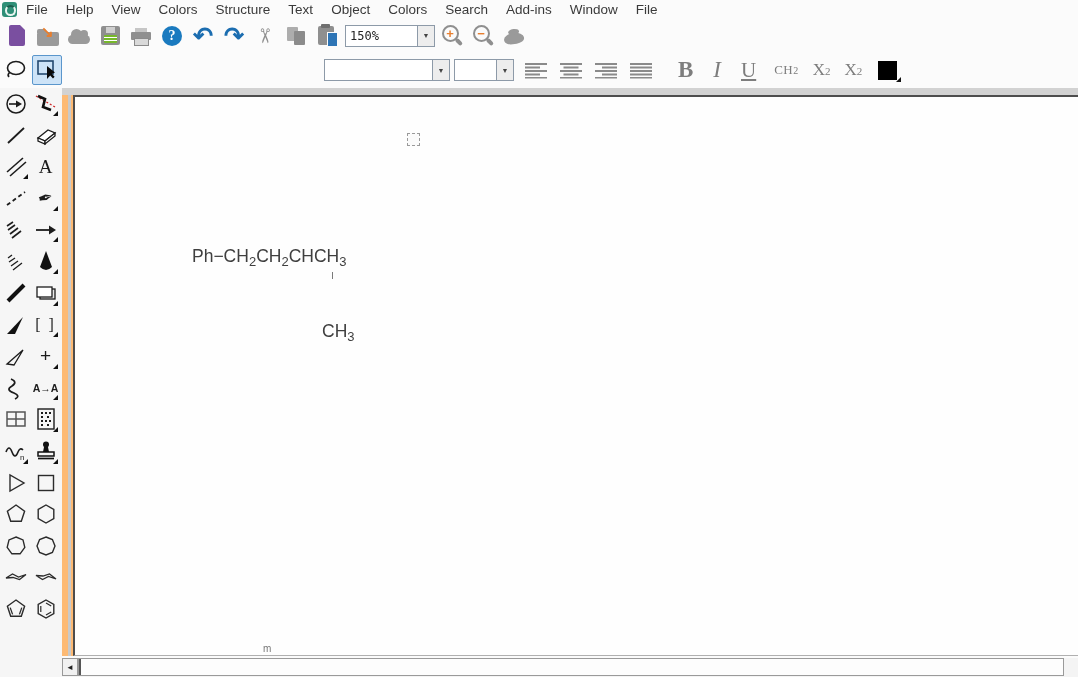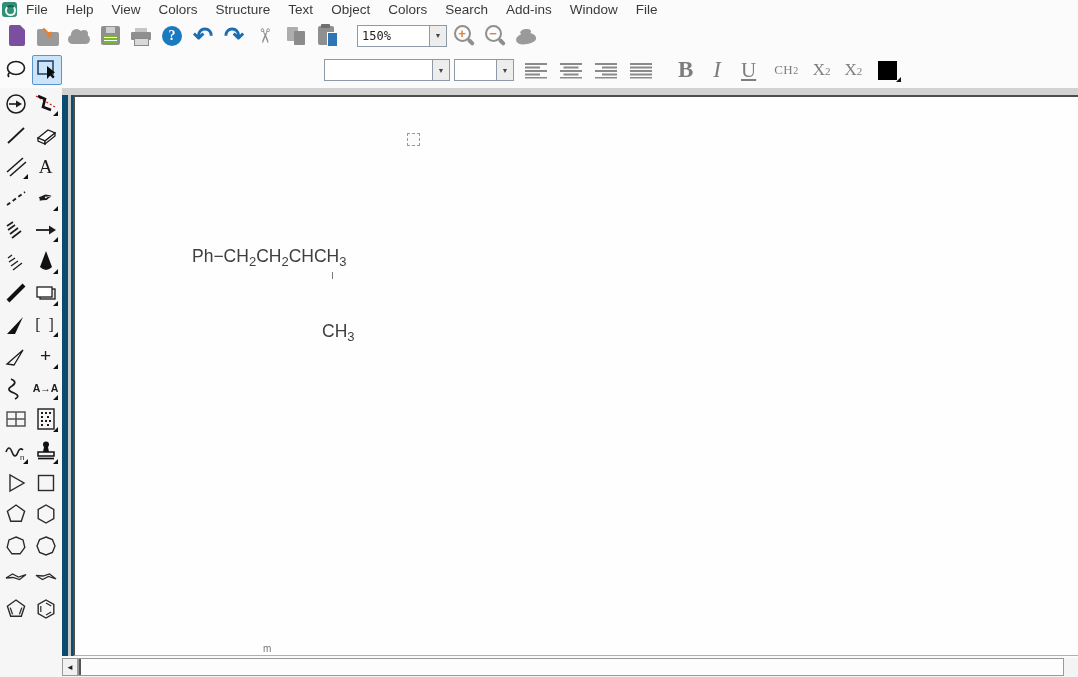--- a/index.html
+++ b/index.html
@@ -36,21 +36,21 @@
   .cut{font-size:20px;color:#8f8f8f;transform:rotate(90deg);}
   .copy{position:relative;width:20px;height:20px;}
   .copy::before{content:"";position:absolute;left:1px;top:1px;width:11px;height:14px;background:#adadad;border-radius:1px;}
   .copy::after{content:"";position:absolute;right:1px;bottom:1px;width:11px;height:14px;background:#8b8b8b;border-radius:1px;}
   .paste{position:relative;width:16px;height:19px;background:#8f8f8f;border-radius:2px;margin-right:3px;}
   .paste::before{content:"";position:absolute;left:3px;top:-2px;width:9px;height:4px;background:#6f6f6f;border-radius:1px;}
   .paste::after{content:"";position:absolute;right:-4px;bottom:-2px;width:9px;height:13px;background:#2e75b6;border:1px solid #fbfbfb;}
   .combo{height:20px;border:1px solid #8d9aa8;background:#fff;display:flex;align-items:center;}
   .combo .cval{flex:1;font-size:12px;color:#222;padding-left:4px;font-family:"DejaVu Sans Mono",monospace;}
   .combo .cbtn{width:16px;height:100%;border-left:1px solid #8d9aa8;background:#ededed;display:flex;align-items:center;justify-content:center;font-size:7px;color:#444;}
-  .zoomcombo{width:88px;margin-left:16px;}
+  .zoomcombo{width:88px;margin-left:4px;}
   .mag{position:relative;width:23px;height:23px;}
   .mag .lens{position:absolute;left:1px;top:1px;width:13px;height:13px;border:2.5px solid #8f8f8f;border-radius:50%;display:flex;align-items:center;justify-content:center;color:#e87f2f;font-weight:bold;font-size:13px;line-height:0;}
   .mag .handle{position:absolute;width:8px;height:3.5px;background:#8f8f8f;right:1px;bottom:4px;transform:rotate(45deg);border-radius:2px;}
   .blob{width:20px;height:11px;background:#9a9a9a;border-radius:50% 50% 40% 40%;position:relative;margin-top:5px;transform:rotate(-8deg);}
   .blob::before{content:"";position:absolute;left:5px;top:-4px;width:11px;height:6px;background:#9a9a9a;border-radius:50%;}
 
   
   .tb2{position:absolute;left:0;top:52px;width:100%;height:36px;display:flex;align-items:center;background:#fbfbfb;}
   .sel-btn{width:28px;height:28px;display:flex;align-items:center;justify-content:center;margin-left:2px;}
   .sel-btn.active{background:#cde3f7;border:1px solid #5a96cc;border-radius:2px;}
@@ -76,21 +76,21 @@
   .tool svg{display:block;}
   .fly::after{content:"";position:absolute;right:1px;bottom:1px;border-style:solid;border-width:0 0 5px 5px;border-color:transparent transparent #111 transparent;}
   .glyph-A{font-family:"Liberation Serif",serif;font-size:19px;color:#1c1c1c;}
   .glyph-br{font-family:"Liberation Serif",serif;font-size:16px;color:#1c1c1c;letter-spacing:2px;}
   .glyph-plus{font-size:19px;color:#1c1c1c;}
   .glyph-rep{font-size:10.5px;color:#1c1c1c;font-weight:bold;}
   .glyph-pen{font-size:18px;color:#1c1c1c;transform:rotate(-15deg);}
 
   
   .strip{position:absolute;left:62px;top:88px;right:0;height:7px;background:#d2d2d2;}
-  .canvas-wrap{position:absolute;left:62px;top:95px;right:0;height:561px;background:#0c4a6e;}
+  .canvas-wrap{position:absolute;left:62px;top:95px;right:0;height:561px;background:#fdba74;}
   .vline{position:absolute;left:6px;top:0;bottom:0;width:3px;background:#c9c9c9;}
   .page{position:absolute;left:11px;top:0;right:0;bottom:0;background:#fefefe;border-left:2px solid #4d4d4d;border-top:2px solid #4d4d4d;border-bottom:1px solid #b0b0b0;}
   .structure{position:absolute;left:117px;top:149px;color:#3f3f3f;font-size:17.5px;}
   .structure sub{font-size:13px;vertical-align:-4px;}
   .f-bond{position:absolute;left:140px;top:26px;width:1px;height:7px;background:#7a7a7a;}
   .f-line2{position:absolute;left:130px;top:31px;margin-top:44px;}
   .dash-square{position:absolute;left:332px;top:36px;width:11px;height:11px;border:1px dashed #9a9a9a;background:#fbfbfb;}
   .artifact-m{position:absolute;left:188px;top:546px;font-size:10px;color:#777;}
 
   

